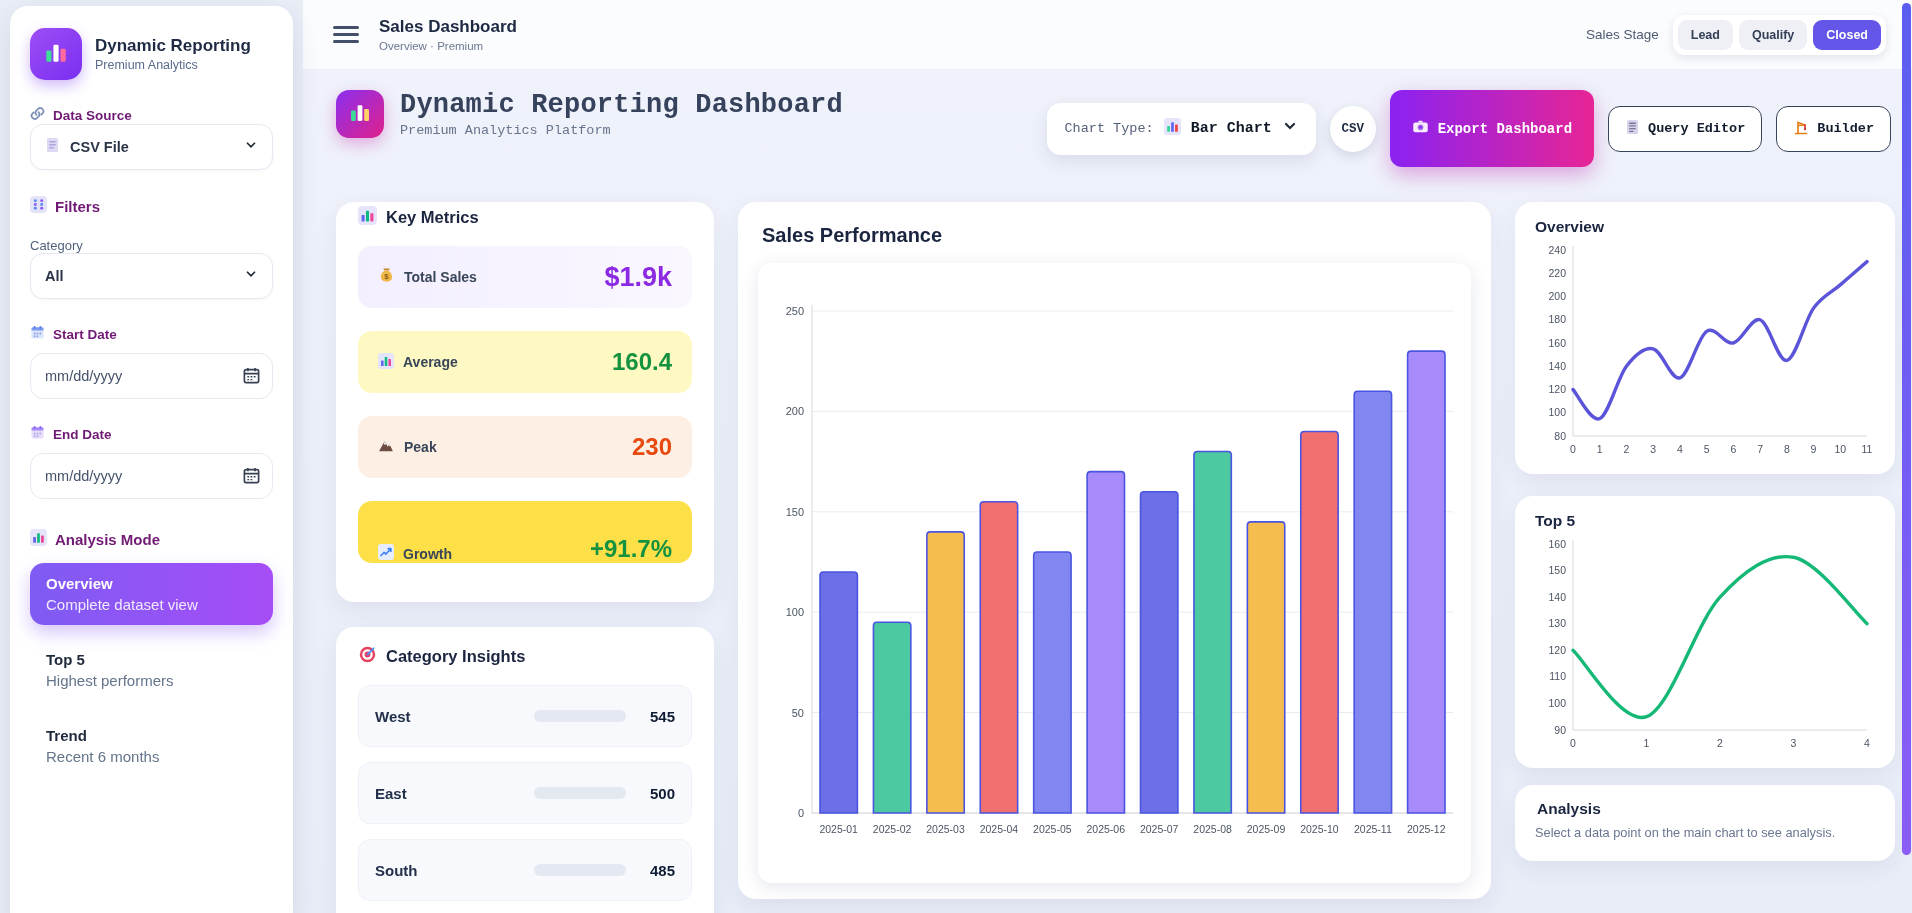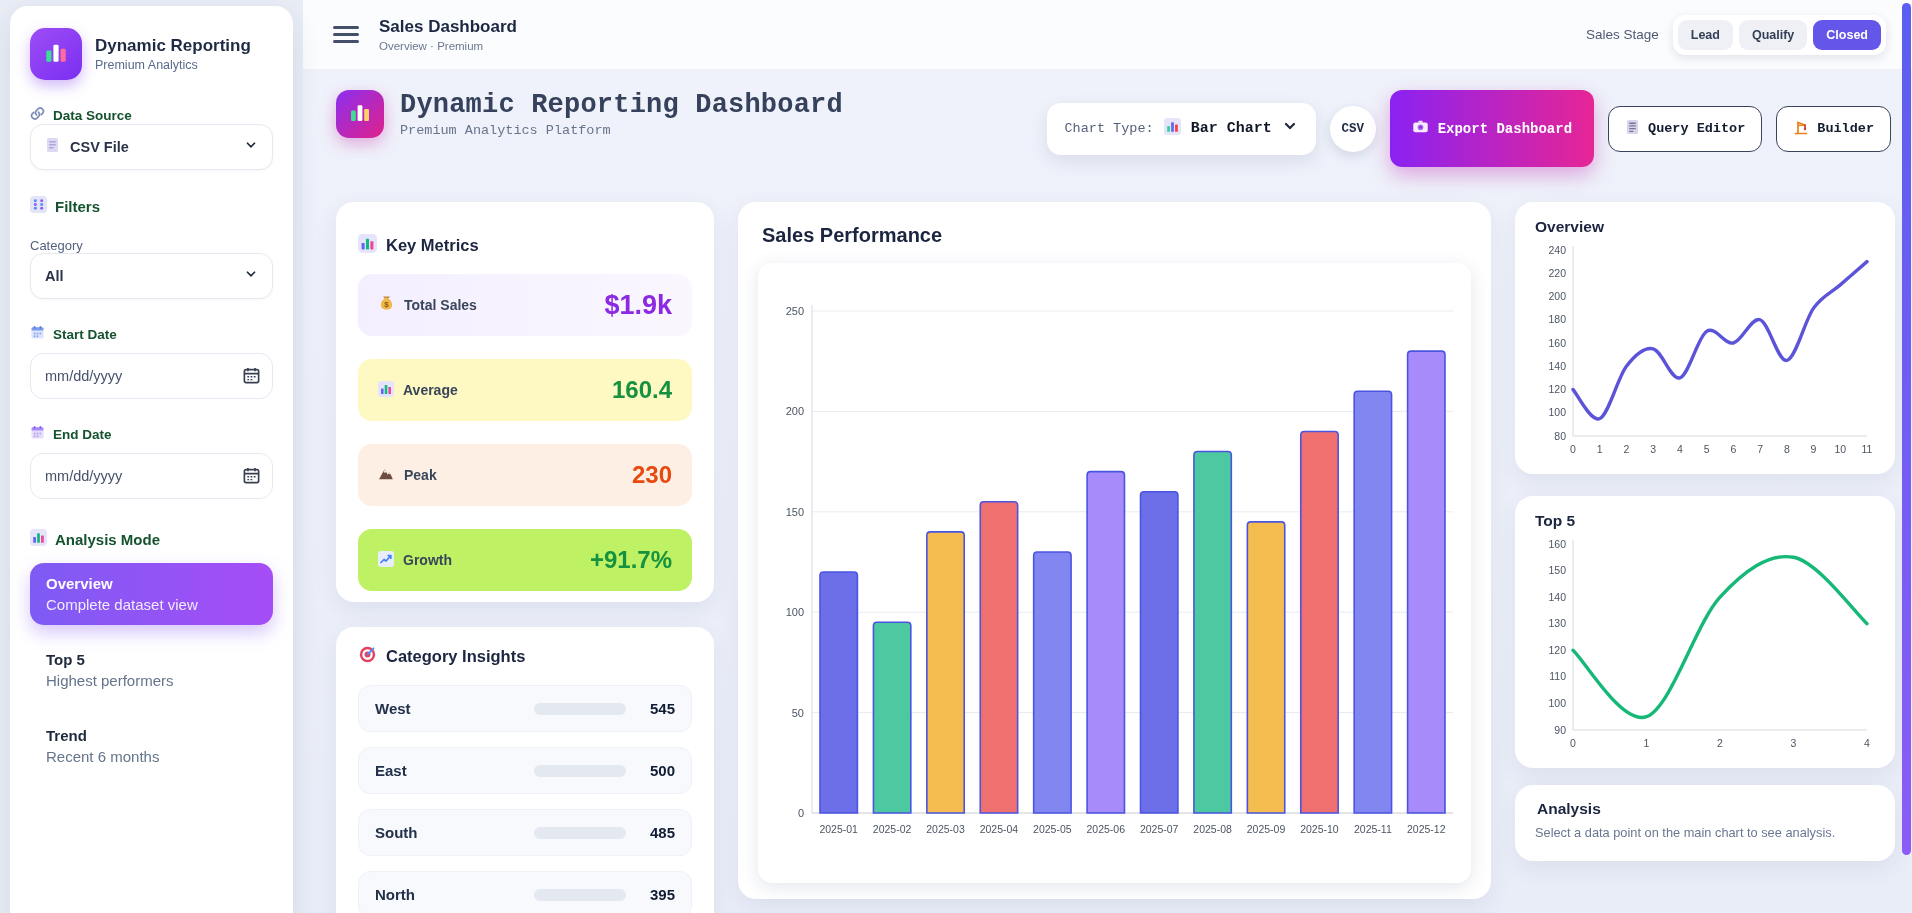--- a/index.html
+++ b/index.html
@@ -7,21 +7,21 @@
   .screen{position:relative;width:1912px;height:913px;overflow:hidden;background:#e9edf6;}
 
   
   .sidebar{position:absolute;left:10px;top:6px;bottom:-16px;width:283px;background:#fff;border-radius:18px;
     box-shadow:0 10px 30px rgba(30,41,80,.10);padding:22px 20px;z-index:3;}
   .logo-row{display:flex;align-items:center;gap:13px;}
   .logo-tile{width:52px;height:52px;border-radius:15px;background:linear-gradient(140deg,#9d4df6,#7a2ff0);
     display:flex;align-items:center;justify-content:center;box-shadow:0 6px 14px rgba(124,58,237,.35);}
   .logo-title{font-size:17px;font-weight:800;color:#1f2a44;line-height:1.15;}
   .logo-sub{font-size:12.5px;color:#5a6b8c;margin-top:3px;}
-  .sec-label{display:flex;align-items:center;gap:8px;font-size:13.5px;font-weight:800;color:#14532d;margin-top:26px;}
+  .sec-label{display:flex;align-items:center;gap:8px;font-size:13.5px;font-weight:800;color:#701a75;margin-top:26px;}
   .sec-label.big{font-size:15px;}
   .plain-label{font-size:13px;color:#54627e;margin-top:22px;}
   .select-box{position:relative;height:46px;border:1.5px solid #e5e9f2;border-radius:13px;background:#fff;
     display:flex;align-items:center;gap:10px;padding:0 14px;box-shadow:0 1px 3px rgba(20,30,60,.04);cursor:pointer;}
   .select-box .val{font-size:14.5px;font-weight:600;color:#2a3446;}
   .select-box .chev{margin-left:auto;}
   .date-wrap{position:relative;margin-top:10px;}
   .date-input{width:100%;height:46px;border:1.5px solid #e5e9f2;border-radius:13px;padding:0 40px 0 14px;
     font-size:14.5px;color:#14532d;background:#fff;outline:none;font-family:inherit;}
   .date-input::placeholder{color:#45526a;opacity:1;}
@@ -69,30 +69,30 @@
   .ghost-btn{background:#fff;border:1.6px solid #39435a;border-radius:12px;padding:12px 16px;font-size:13.5px;font-weight:800;
     color:#141d30;display:flex;align-items:center;gap:8px;cursor:pointer;font-family:inherit;}
 
   .content{display:flex;gap:24px;}
   .col-left{width:378px;flex:none;}
   .col-mid{width:753px;flex:none;}
   .col-right{width:380px;flex:none;}
   .card{background:#fff;border-radius:18px;box-shadow:0 8px 24px rgba(30,41,80,.07);}
 
   
-  .km-card{height:400px;padding:32px 22px;}
+  .km-card{height:400px;padding:4px 22px;}
   .card-h{display:flex;align-items:center;gap:9px;font-size:16.5px;font-weight:800;color:#1b2540;margin-bottom:17px;}
   .metric{border-radius:14px;height:62px;margin-bottom:23px;display:flex;align-items:center;justify-content:space-between;padding:0 20px;}
   .metric .lab{display:flex;align-items:center;gap:9px;font-size:14px;font-weight:600;color:#394559;}
   .metric .val{font-size:24px;font-weight:800;}
   .metric .val.big{font-size:27px;}
 
   
   .ci-card{margin-top:25px;height:330px;padding:18px 22px;}
-  .ci-row{height:47px;margin-bottom:15px;background:#f7f9fc;border:1px solid #eef2f7;border-radius:12px;
+  .ci-row{height:62px;margin-bottom:15px;background:#f7f9fc;border:1px solid #eef2f7;border-radius:12px;
     display:flex;align-items:center;padding:0 16px;}
   .ci-name{flex:1;font-size:15px;font-weight:700;color:#22304a;}
   .ci-track{width:92px;height:12px;background:#e4e8f0;border-radius:6px;margin-right:13px;overflow:hidden;}
   .ci-fill{height:12px;border-radius:6px;background:linear-gradient(90deg,#6366f1,#9333ea);}
   .ci-val{width:36px;text-align:right;font-size:15px;font-weight:800;color:#101c33;}
 
   
   .mc-card{height:697px;padding:16px 20px;}
   .mc-title{font-size:20px;font-weight:800;color:#1b2540;margin:6px 0 16px 4px;}
   .chart-panel{background:#fff;border-radius:14px;box-shadow:0 4px 18px rgba(35,48,95,.12);height:620px;padding:8px 0 0 0;
@@ -412,21 +412,21 @@
                     <path d="M1 13.5L6.2 4l3 5.2 1.6-2.5 3.2 6.8z" fill="#6d4c41"></path>
                     <path d="M6.2 4l1.5 2.6-1.1.9-1.2-.8z" fill="#eceff1"></path>
                     <path d="M10.8 6.7l.9 1.5-.9.6-.8-.6z" fill="#eceff1"></path>
                   </svg>
               </span>
               <span>Peak</span>
             </span>
             <span class="val" style="color: rgb(232, 73, 15);">230</span>
           </div>
 
-          <div class="metric" style="background: #bef264;">
+          <div class="metric" style="background: #fde047; align-items: flex-end;">
             <span class="lab">
               <span>
                 <svg width="16" height="16" viewBox="0 0 16 16">
                     <rect width="16" height="16" rx="3" fill="#e8edfb"></rect>
                     <path d="M3 11.5l3-3 2 1.5 4.5-5" fill="none" stroke="#3b82f6" stroke-width="1.7" stroke-linecap="round" stroke-linejoin="round"></path>
                     <path d="M10.2 4.6h2.6v2.6" fill="none" stroke="#3b82f6" stroke-width="1.7" stroke-linecap="round" stroke-linejoin="round"></path>
                   </svg>
               </span>
               <span>Growth</span>
             </span>

